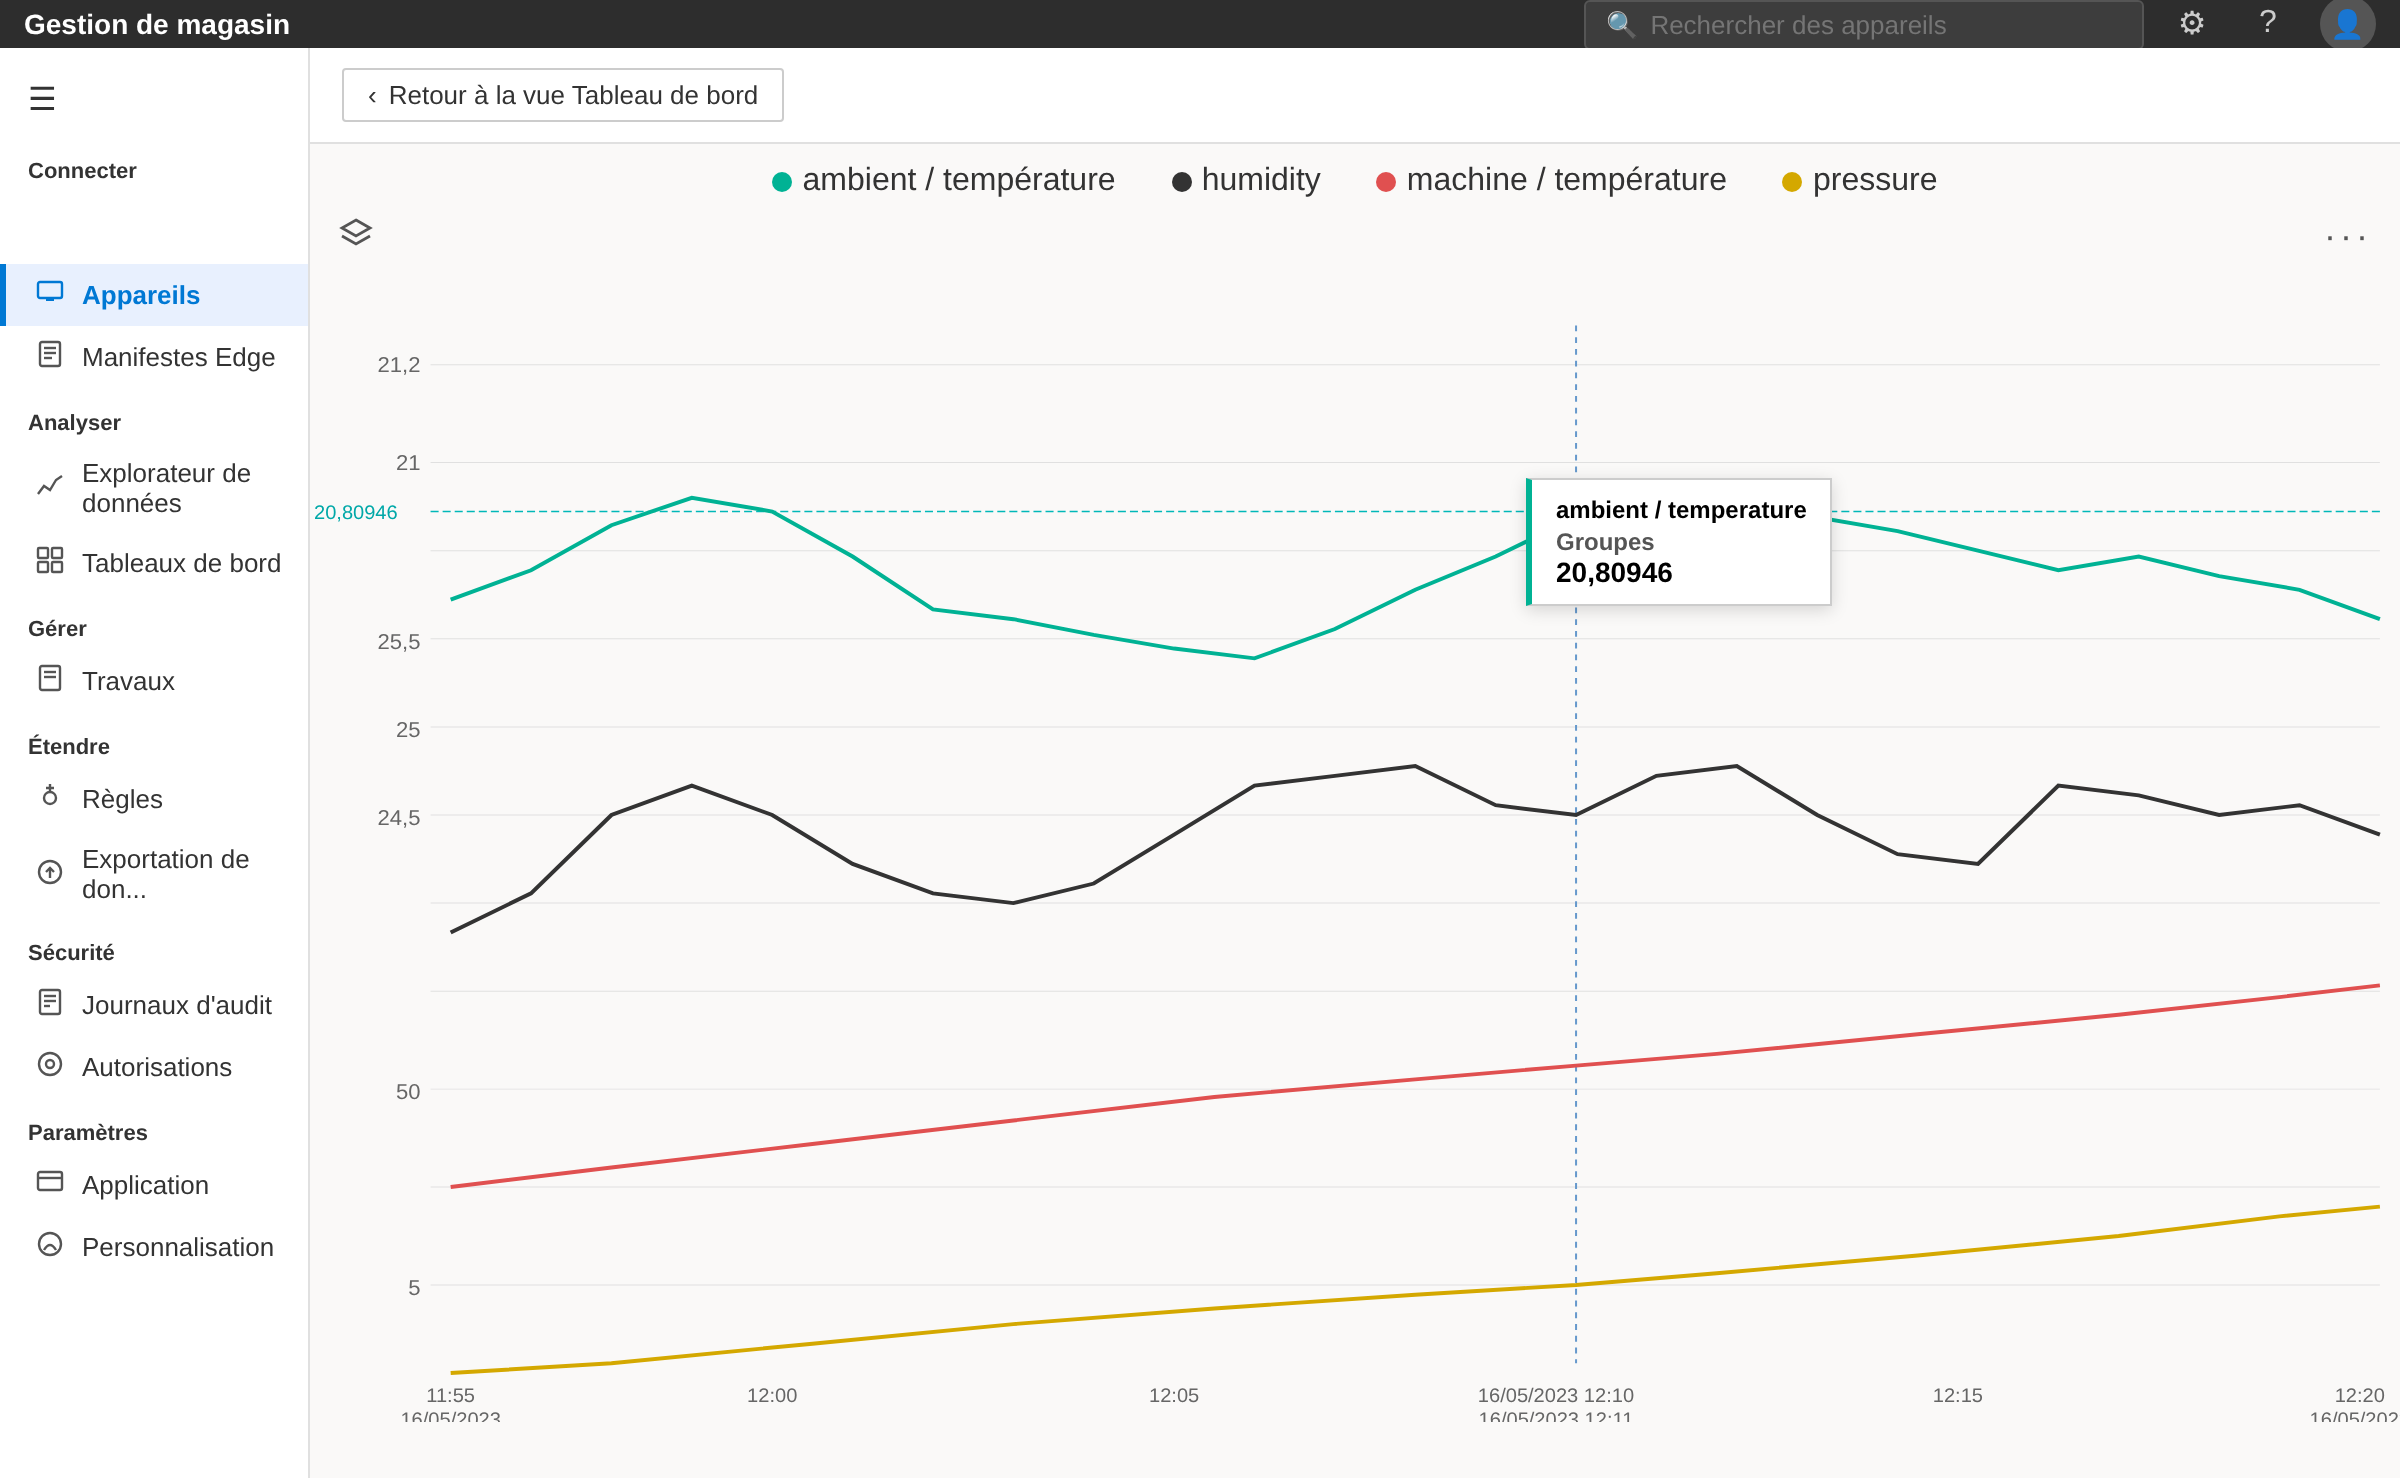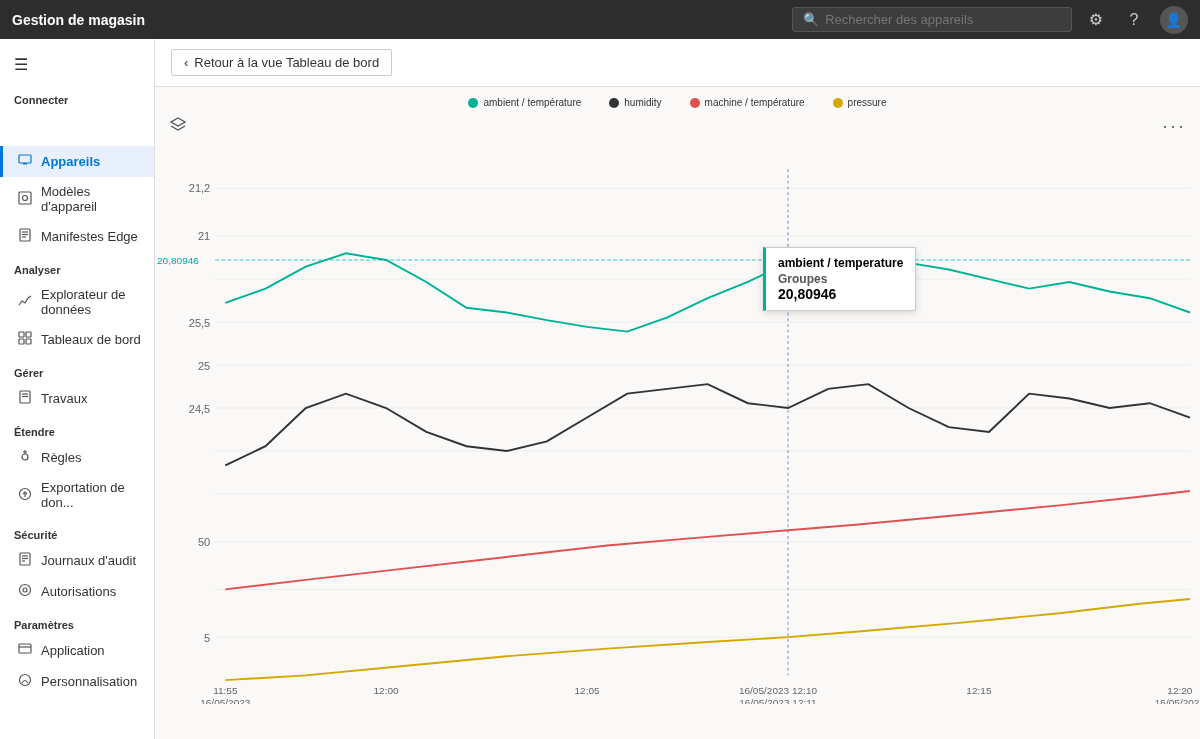--- a/index.html
+++ b/index.html
@@ -2,21 +2,21 @@
 <html><head>
   <meta charset="utf-8">
   <style>
     * { box-sizing: border-box; margin: 0; padding: 0; }
     body { font-family: 'Segoe UI', sans-serif; font-size: 13px; background: #f3f2f1; display: flex; flex-direction: column; height: 739px; overflow: hidden; }
 
     
     .topbar {
       background: #2d2d2d;
       color: #fff;
-      height: 39px;
+      height: 24px;
       display: flex;
       align-items: center;
       padding: 0 12px;
       flex-shrink: 0;
     }
     .topbar-title {
       font-size: 14px;
       font-weight: 600;
       flex: 1;
     }
@@ -155,21 +155,21 @@
       display: flex;
       justify-content: center;
       gap: 28px;
       padding: 10px 0 4px 0;
       align-items: center;
     }
     .legend-item {
       display: flex;
       align-items: center;
       gap: 5px;
-      font-size: 10px;
+      font-size: 16px;
       color: #333;
     }
     .legend-dot {
       width: 10px;
       height: 10px;
       border-radius: 50%;
     }
 
     
     .chart-wrapper {
@@ -251,29 +251,20 @@
 
     <div class="sidebar-section-label">Connecter</div>
     <div class="sidebar-item active">
       <span class="icon">
         <svg width="14" height="14" viewBox="0 0 14 14" fill="#0078d4">
             <rect x="1" y="2" width="12" height="8" rx="1" fill="none" stroke="#0078d4" stroke-width="1.2"></rect>
             <rect x="5" y="10" width="4" height="1.5" fill="#0078d4"></rect>
           </svg>
       </span>
       <span>Appareils</span>
-    </div>
-    <div class="sidebar-item">
-      <span class="icon">
-        <svg width="14" height="14" viewBox="0 0 14 14" fill="none" stroke="#555" stroke-width="1.2">
-            <rect x="1" y="1" width="12" height="12" rx="1"></rect>
-            <circle cx="7" cy="7" r="2.5"></circle>
-          </svg>
-      </span>
-      <span>Modèles d'appareil</span>
     </div>
     <div class="sidebar-item">
       <span class="icon">
         <svg width="14" height="14" viewBox="0 0 14 14" fill="none" stroke="#555" stroke-width="1.2">
             <rect x="2" y="1" width="10" height="12" rx="1"></rect>
             <line x1="4" y1="4" x2="10" y2="4"></line>
             <line x1="4" y1="6.5" x2="10" y2="6.5"></line>
             <line x1="4" y1="9" x2="8" y2="9"></line>
           </svg>
       </span>

